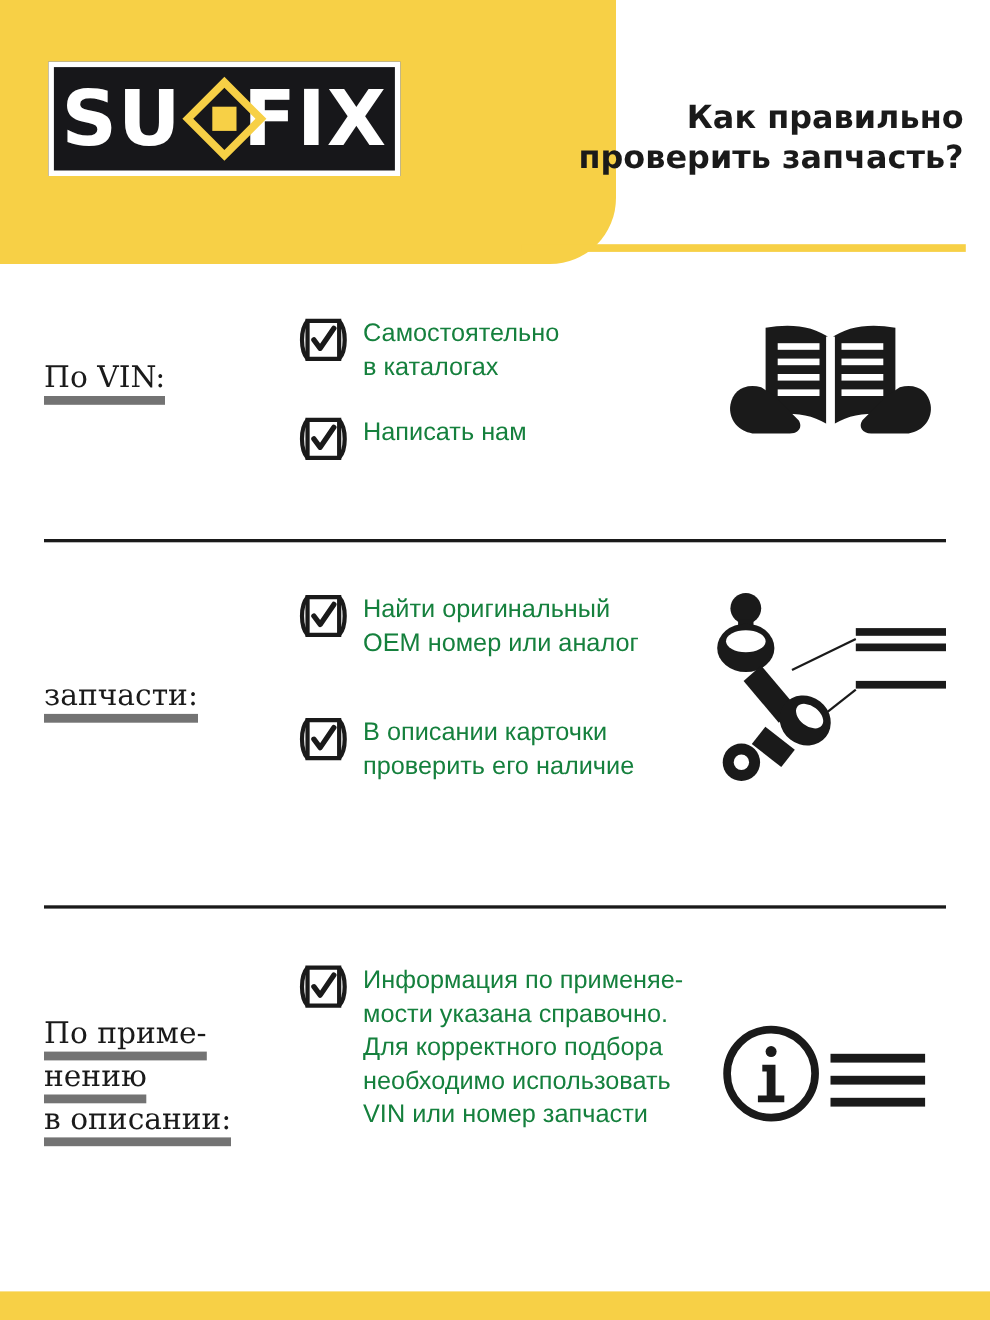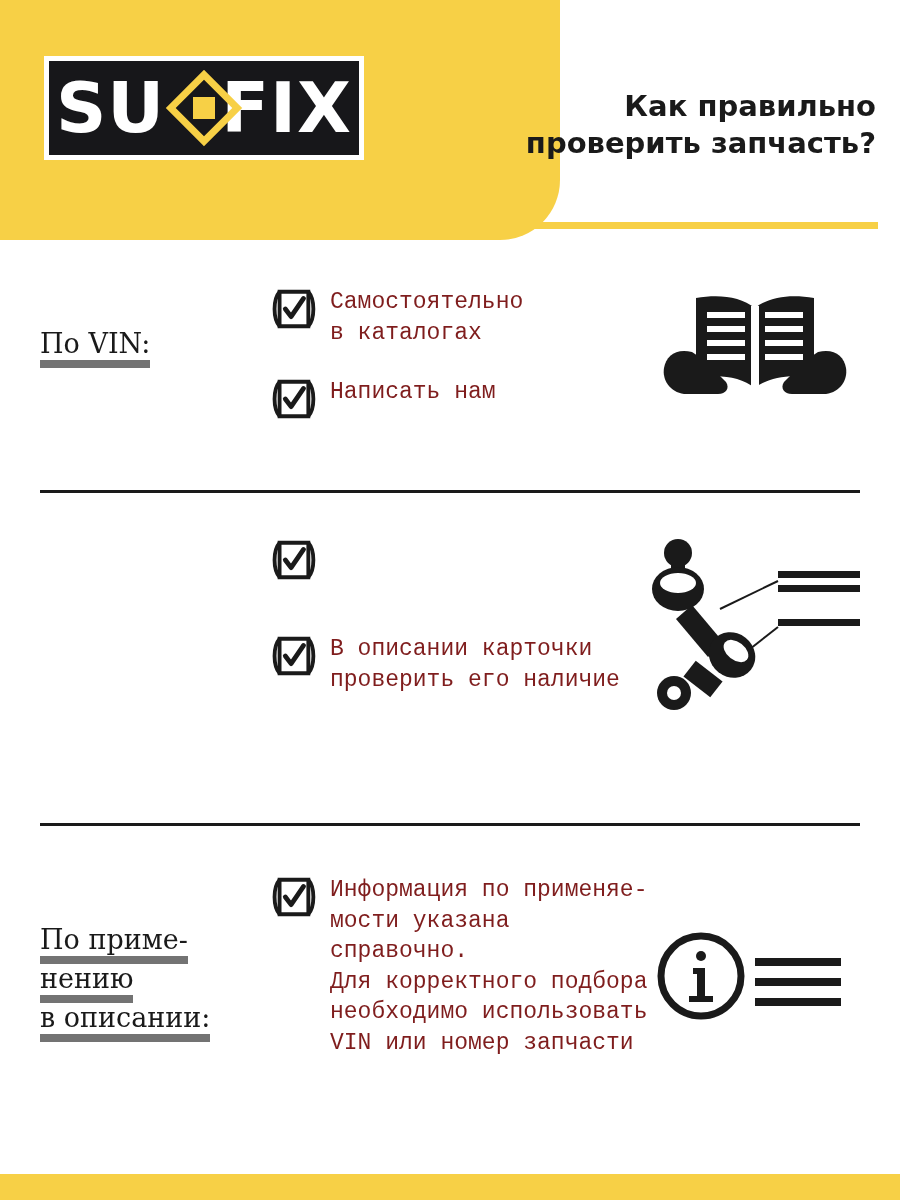--- a/index.html
+++ b/index.html
@@ -153,24 +153,24 @@
   }
   .item:last-child { margin-bottom: 0; }
   .check {
     flex: none;
     width: 46px;
     height: 46px;
     margin-right: 14px;
     margin-top: 2px;
   }
   .item-text {
-    font-family: Liberation Mono, monospace;
+    font-family: Liberation Sans, sans-serif;
     font-size: 23px;
     line-height: 1.33;
-    color: #7f1d1d;
+    color: #15803d;
     white-space: pre-line;
     padding-top: 3px;
   }
 
   .row-art {
     flex: none;
     width: 210px;
     display: flex;
     align-items: flex-start;
     justify-content: center;
@@ -271,30 +271,33 @@
         <path d="M32 70 C16 66 6 74 4 86 C2 98 10 110 24 112 L58 112 C66 112 70 106 66 100 L44 78 Z" fill="#1a1a1a"></path>
         <path d="M158 70 C174 66 184 74 186 86 C188 98 180 110 166 112 L132 112 C124 112 120 106 124 100 L146 78 Z" fill="#1a1a1a"></path>
       </svg>
     </div>
   </div>
 
   <div class="row-divider"></div>
 
   <div class="row row-oem">
     <div class="row-label">
+      <div><span>запчасти:</span></div>
     </div>
 
     <div class="row-items">
       <div class="item">
         <svg class="check" viewBox="0 0 48 48">
           <path d="M10 6 L40 6 L40 42 L10 42 Z" fill="none" stroke="#1a1a1a" stroke-width="4"></path>
           <path d="M10 6 C3 14 3 34 10 42" fill="none" stroke="#1a1a1a" stroke-width="4"></path>
           <path d="M40 6 C47 14 47 34 40 42" fill="none" stroke="#1a1a1a" stroke-width="4"></path>
           <path d="M16 24 L22 32 L35 13" fill="none" stroke="#1a1a1a" stroke-width="5" stroke-linecap="round" stroke-linejoin="round"></path>
         </svg>
+        <div class="item-text">Найти оригинальный
+OEM номер или аналог</div>
       </div>
 
       <div class="item" style="margin-top:48px;">
         <svg class="check" viewBox="0 0 48 48">
           <path d="M10 6 L40 6 L40 42 L10 42 Z" fill="none" stroke="#1a1a1a" stroke-width="4"></path>
           <path d="M10 6 C3 14 3 34 10 42" fill="none" stroke="#1a1a1a" stroke-width="4"></path>
           <path d="M40 6 C47 14 47 34 40 42" fill="none" stroke="#1a1a1a" stroke-width="4"></path>
           <path d="M16 24 L22 32 L35 13" fill="none" stroke="#1a1a1a" stroke-width="5" stroke-linecap="round" stroke-linejoin="round"></path>
         </svg>
         <div class="item-text">В описании карточки

